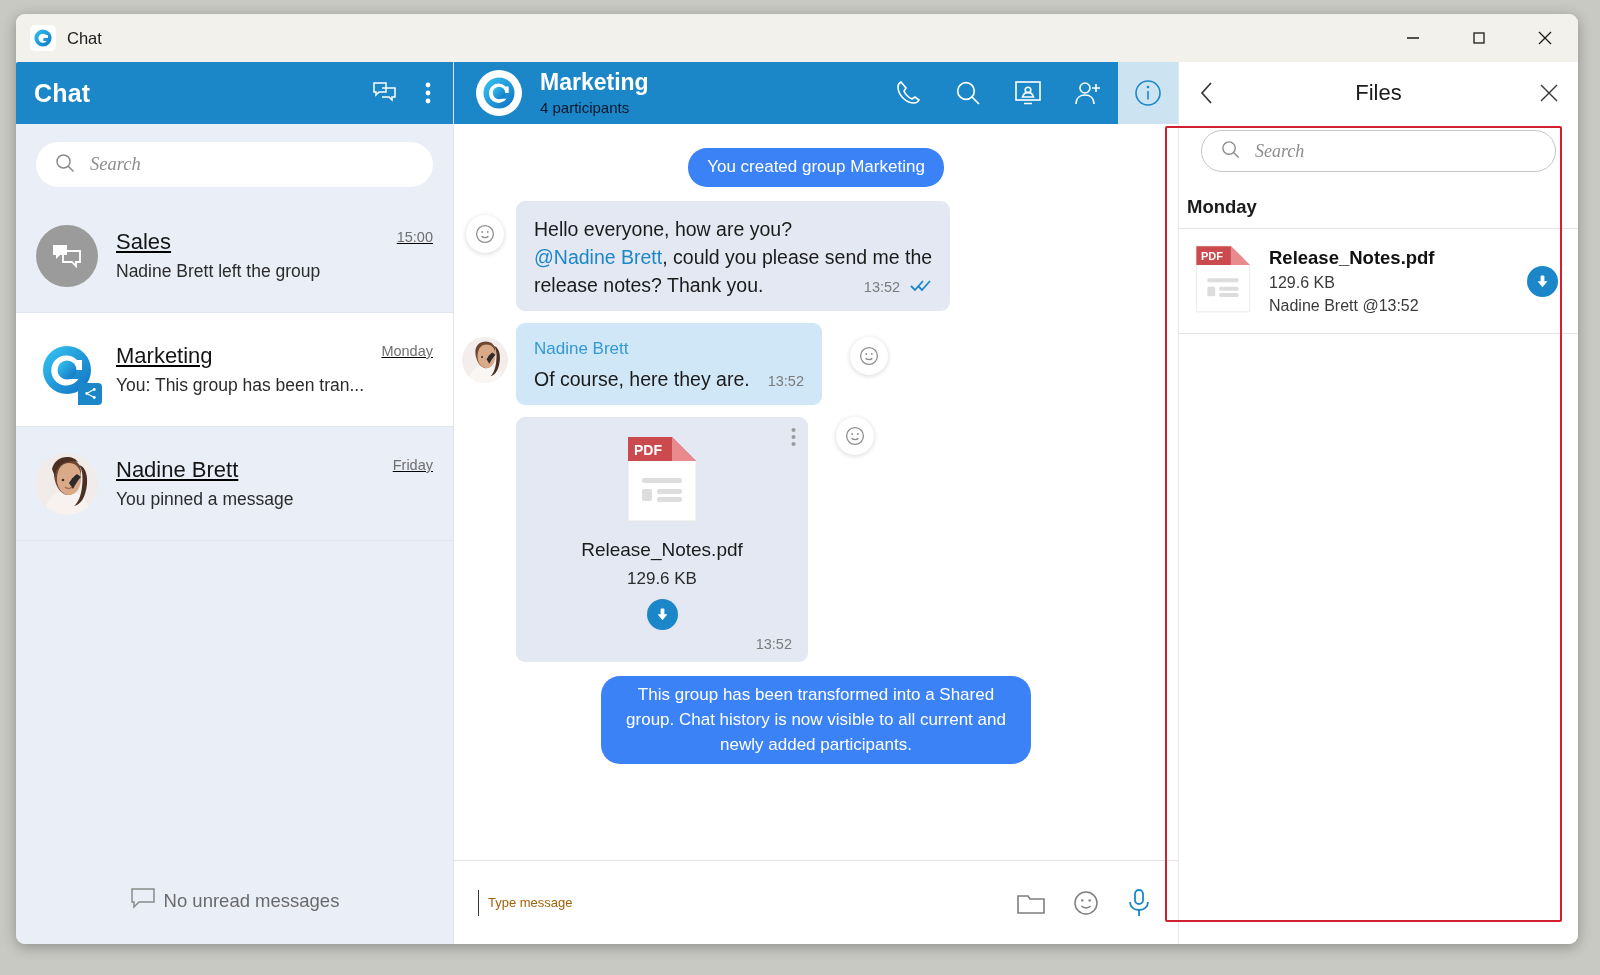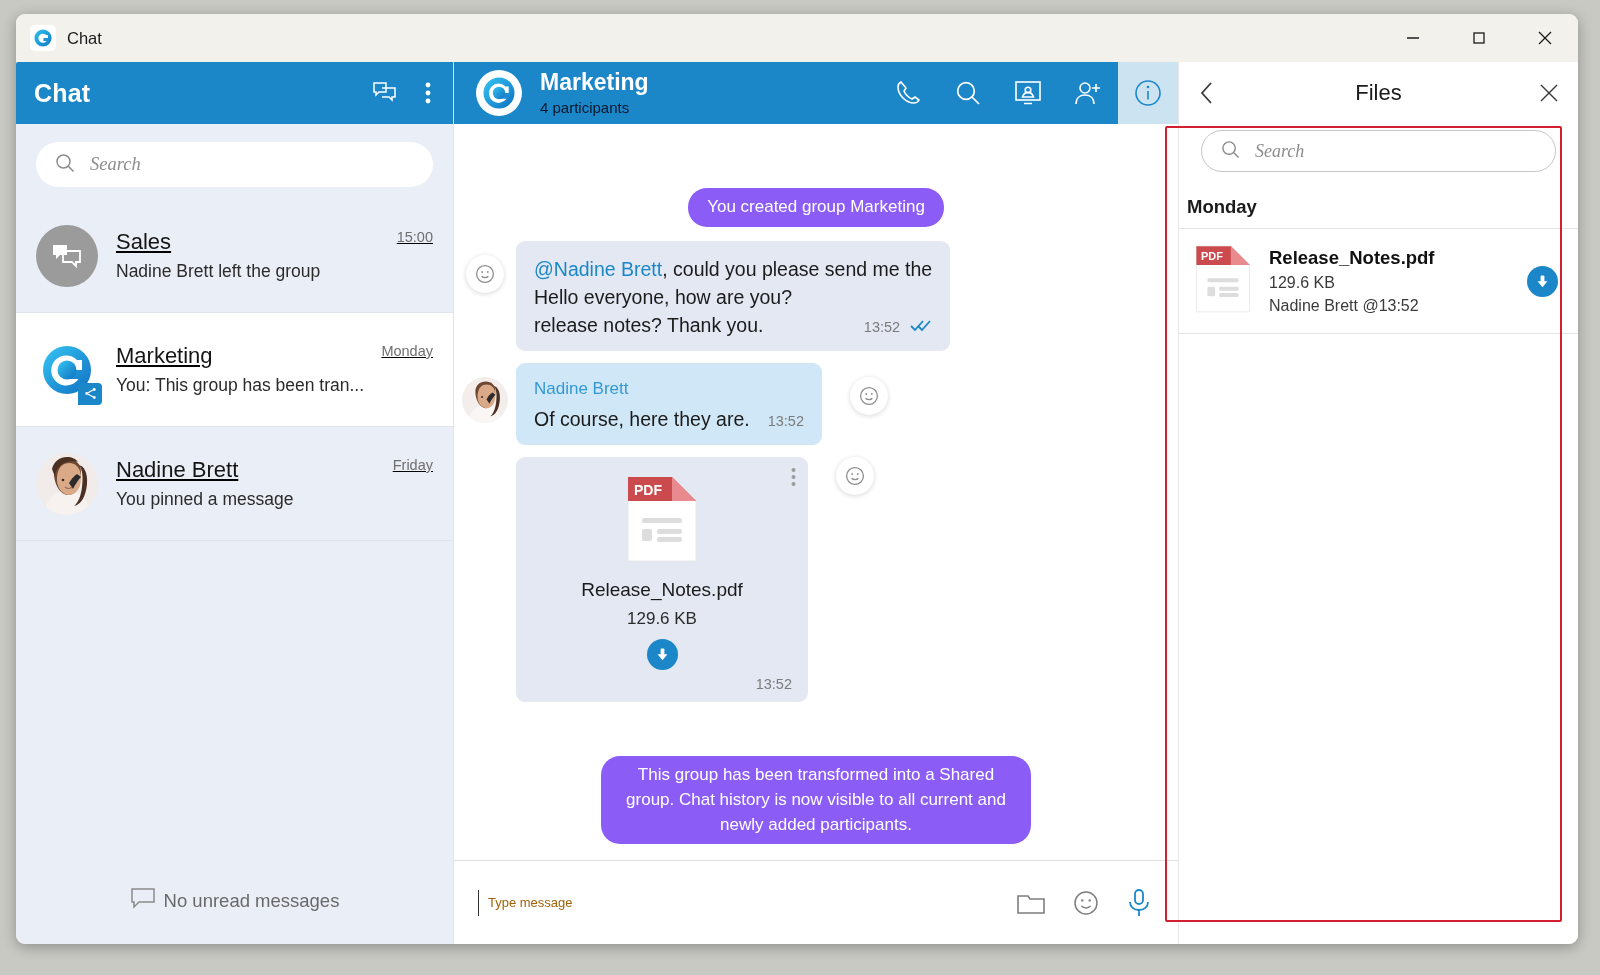--- a/index.html
+++ b/index.html
@@ -123,23 +123,23 @@
   .ch-icons { margin-left: auto; display: flex; height: 62px; align-items: stretch; }
   .ch-ico {
     width: 60px; display: flex; align-items: center; justify-content: center;
     color: #fff; cursor: pointer;
   }
   .ch-ico.active { background: #cce4f2; color: #1b87c9; }
 
   .messages { flex: 1; overflow: hidden; padding: 16px 0 0 0; position: relative; }
   .sys-row { display: flex; justify-content: center; margin: 8px 0; }
   .sys-pill {
-    background: #8b5cf6; color: #fff; border-radius: 19px;
+    background: #3b82f6; color: #fff; border-radius: 19px;
     padding: 7px 19px; font-size: 17px; max-width: 430px;
-    text-align: center; line-height: 1.45; margin-top: 40px;
+    text-align: center; line-height: 1.45;
   }
 
   .msg-row { display: flex; align-items: flex-start; padding: 6px 0; }
   .msg-avatar-slot { width: 62px; flex: 0 0 62px; display: flex; justify-content: center; padding-top: 14px; }
   .react-btn {
     width: 38px; height: 38px; border-radius: 50%; background: #fff;
     box-shadow: 0 1px 5px rgba(0,0,0,.16);
     display: flex; align-items: center; justify-content: center;
     color: #8e8e8e; cursor: pointer;
   }
@@ -462,24 +462,24 @@
             <div class="react-btn">
               <svg width="22" height="22" viewBox="0 0 22 22" fill="none" stroke="currentColor" stroke-width="1.3">
                 <circle cx="11" cy="11" r="8.4"></circle>
                   <circle cx="8.2" cy="9" r=".9" fill="currentColor" stroke="none"></circle>
                   <circle cx="13.8" cy="9" r=".9" fill="currentColor" stroke="none"></circle>
                 <path d="M7.6 13.3c1.7 1.8 5.1 1.8 6.8 0"></path>
               </svg>
             </div>
           </div>
           <div class="bubble out">
+            <div>Hello everyone, how are you?</div>
             <div>
               <span class="mention">@Nadine Brett</span><span>, could you please send me the</span>
             </div>
-            <div>Hello everyone, how are you?</div>
             <div>
               <span>release notes? Thank you.</span>
               <span class="stamp">
                 <span>13:52</span><span class="ticks">
                   <svg width="22" height="13" viewBox="0 0 22 13" fill="none" stroke="currentColor" stroke-width="1.8">
                       <path d="M1 7l4 4 8-9"></path>
                       <path d="M8 7l4 4 8-9"></path>
                     </svg>
                 </span>
               </span>

